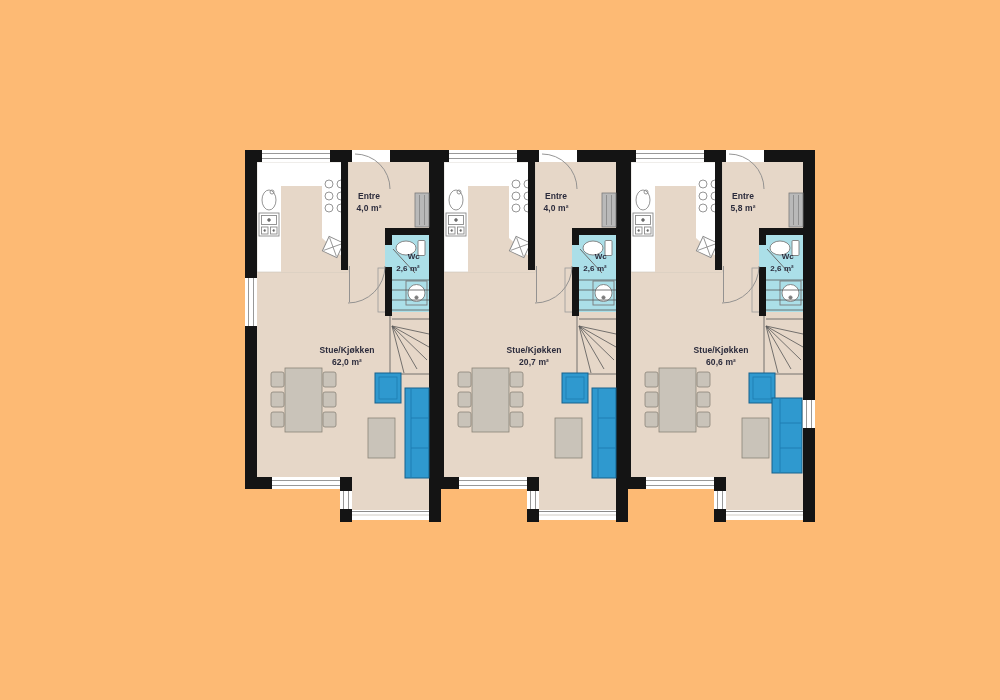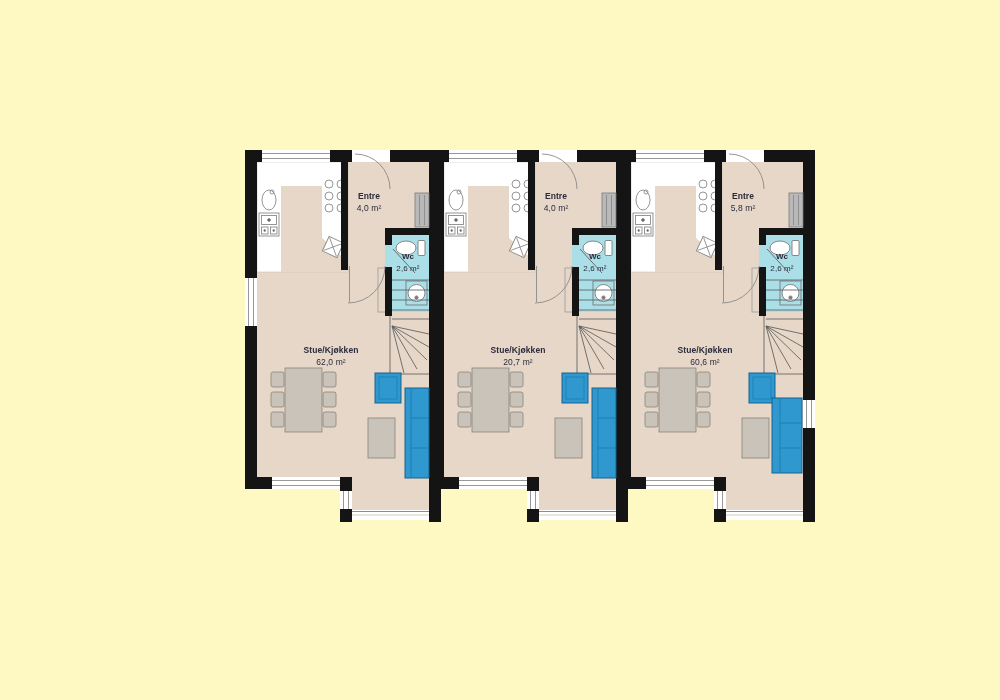--- a/index.html
+++ b/index.html
@@ -1,25 +1,25 @@
 <!DOCTYPE html>
 <html><head>
 <meta charset="utf-8">
 <style>
   html,body{margin:0;padding:0;background:#ffffff;}
-  #canvas{position:relative;width:1000px;height:700px;background:#fef9c3;overflow:hidden;
+  #canvas{position:relative;width:1000px;height:700px;background:#fdba74;overflow:hidden;
           font-family:"Liberation Sans", sans-serif;}
   .unit{position:absolute;top:150px;width:196px;height:372px;}
   .unit svg{position:absolute;left:0;top:0;overflow:visible;}
   .lbl{position:absolute;color:#2b2b3c;font-weight:bold;text-align:center;line-height:1.45;
        font-size:8.5px;letter-spacing:0.1px;white-space:nowrap;transform:translateX(-50%);}
-  .lbl .area{font-weight:normal;}
+  .lbl .area{font-weight:bold;}
   .entre-lbl{left:124px;top:40px;}
-  .wc-lbl{left:163px;top:101px;font-size:8px;}
-  .stue-lbl{left:86px;top:194px;text-align:center;}
+  .wc-lbl{left:163px;top:101px;font-size:8px;text-align:right;}
+  .stue-lbl{left:102px;top:194px;text-align:center;}
 </style>
 </head>
 <body>
 
 <div id="canvas">
 
   <svg width="0" height="0" style="position:absolute">
     <defs>
       <symbol id="unit-core" viewBox="0 0 196 372" overflow="visible">
 

